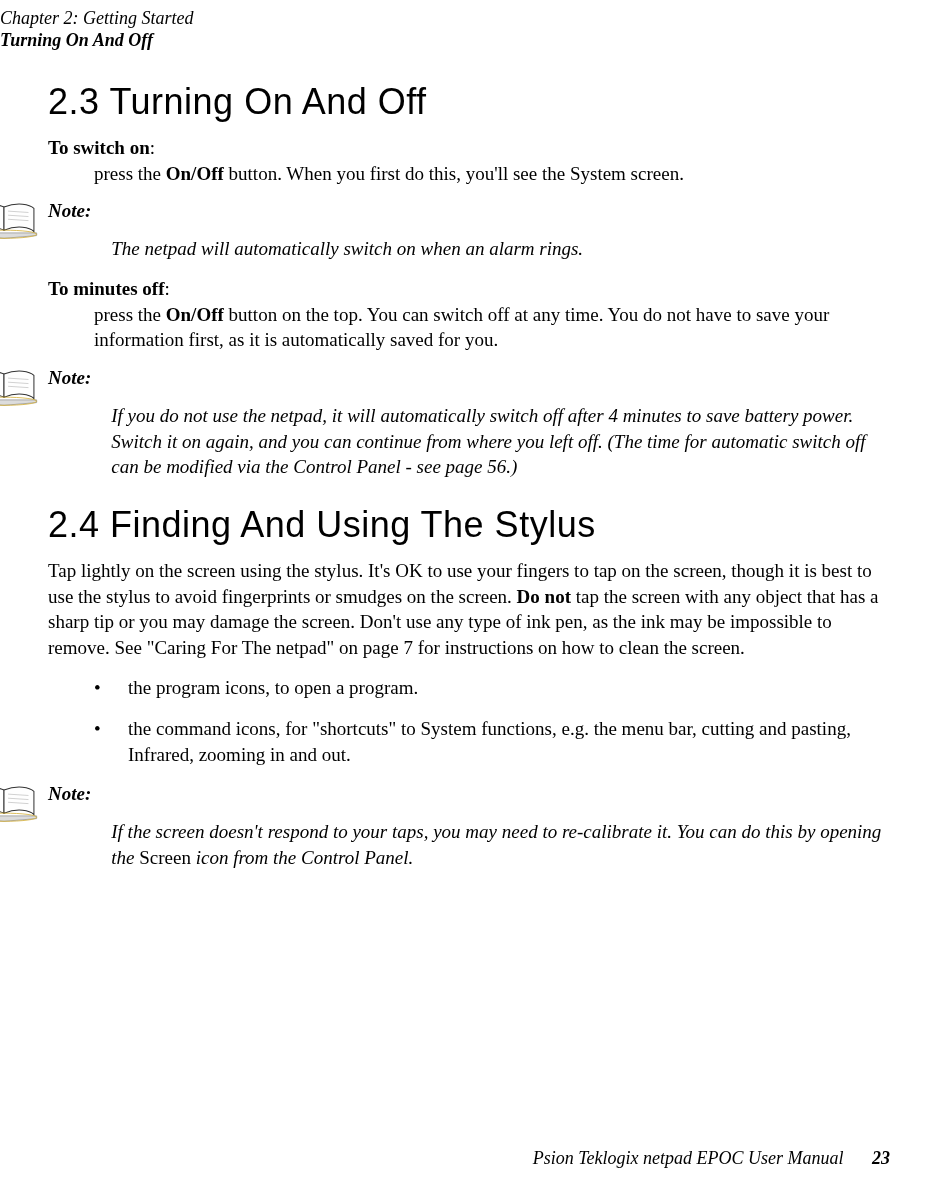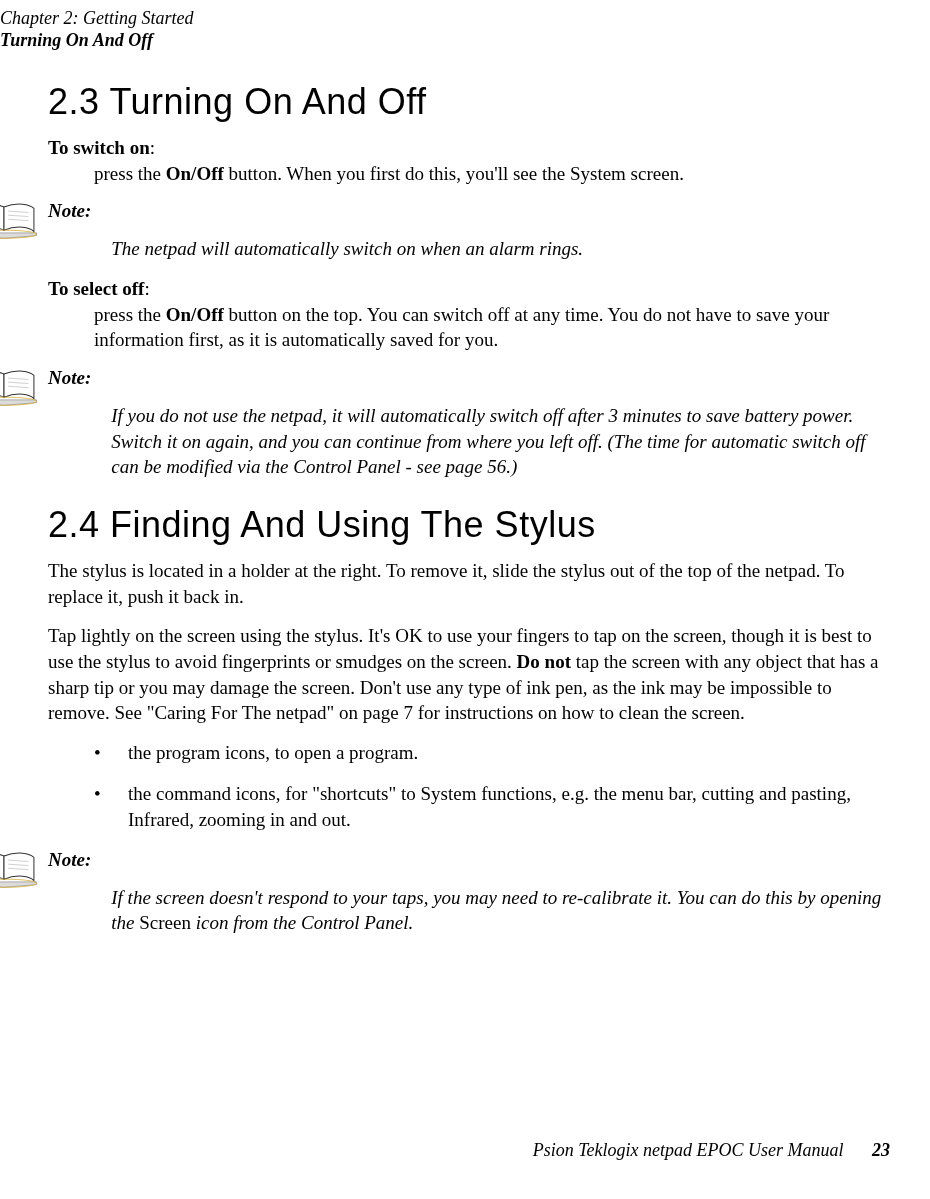--- a/index.html
+++ b/index.html
@@ -92,21 +92,21 @@
     }
     .bullet-list li::before {
       content: "•";
       position: absolute;
       left: 0;
       top: 0;
       font-size: 19px;
     }
     .footer {
       position: absolute;
-      bottom: 38px;
+      bottom: 30px;
       right: 40px;
       font-style: italic;
       font-size: 18px;
     }
     .footer-title {
       padding-right: 24px;
     }
     .footer-page {
       font-weight: bold;
     }
@@ -150,21 +150,21 @@
         <line x1="56" y1="28" x2="86" y2="30" stroke="#bbb" stroke-width="1"></line>
       </svg>
     </div>
     <div class="note-body">
       <div class="note-label">Note:</div>
       <div class="note-text">The netpad will automatically switch on when an alarm rings.</div>
     </div>
   </div>
 
   <div class="para">
-    <span class="bold">To select off</span><span>:</span>
+    <span class="bold">To minutes off</span><span>:</span>
     <div class="indent-block" style="margin-bottom:0;">
       <span>press the </span><span class="bold">On/Off</span><span> button on the top. You can switch off at any time. You do not have to save your information first, as it is automatically saved for you.</span>
     </div>
   </div>
 
   <div class="note-row">
     <div class="note-icon">
       <svg class="book" viewBox="0 0 100 64">
         <path d="M2 48 L50 48 L98 48 L98 52 L50 56 L2 52 Z" fill="#dcdcdc" stroke="#888" stroke-width="1"></path>
         <path d="M50 10 C 30 2, 12 6, 6 12 L6 46 C 12 40, 30 36, 50 44 Z" fill="#fefefe" stroke="#333" stroke-width="1.5"></path>
@@ -173,27 +173,26 @@
         <line x1="14" y1="18" x2="44" y2="16" stroke="#bbb" stroke-width="1"></line>
         <line x1="14" y1="24" x2="44" y2="22" stroke="#bbb" stroke-width="1"></line>
         <line x1="14" y1="30" x2="44" y2="28" stroke="#bbb" stroke-width="1"></line>
         <line x1="56" y1="16" x2="86" y2="18" stroke="#bbb" stroke-width="1"></line>
         <line x1="56" y1="22" x2="86" y2="24" stroke="#bbb" stroke-width="1"></line>
         <line x1="56" y1="28" x2="86" y2="30" stroke="#bbb" stroke-width="1"></line>
       </svg>
     </div>
     <div class="note-body">
       <div class="note-label">Note:</div>
-      <div class="note-text">If you do not use the netpad, it will automatically switch off after 3 minutes to save battery power. Switch it on again, and you can continue from where you left off. (The time for automatic switch off can be modified via the Control Panel - see page 56.)</div>
+      <div class="note-text">If you do not use the netpad, it will automatically switch off after 4 minutes to save battery power. Switch it on again, and you can continue from where you left off. (The time for automatic switch off can be modified via the Control Panel - see page 56.)</div>
     </div>
   </div>
 
   <h2 class="section-heading sec24">2.4  Finding And Using The Stylus</h2>
 
-  <div class="para">The stylus is located in a holder at the right. To remove it, slide the stylus out of the top of the netpad. To replace it, push it back in.</div>
 
   <div class="para">
     <span>Tap lightly on the screen using the stylus. It's OK to use your fingers to tap on the screen, though it is best to use the stylus to avoid fingerprints or smudges on the screen. </span><span class="bold">Do not</span><span> tap the screen with any object that has a sharp tip or you may damage the screen. Don't use any type of ink pen, as the ink may be impossible to remove. See "Caring For The netpad" on page 7 for instructions on how to clean the screen.</span>
   </div>
 
 
   <ul class="bullet-list">
     <li>the program icons, to open a program.</li>
     <li>the command icons, for "shortcuts" to System functions, e.g. the menu bar, cutting and pasting, Infrared, zooming in and out.</li>
   </ul>

